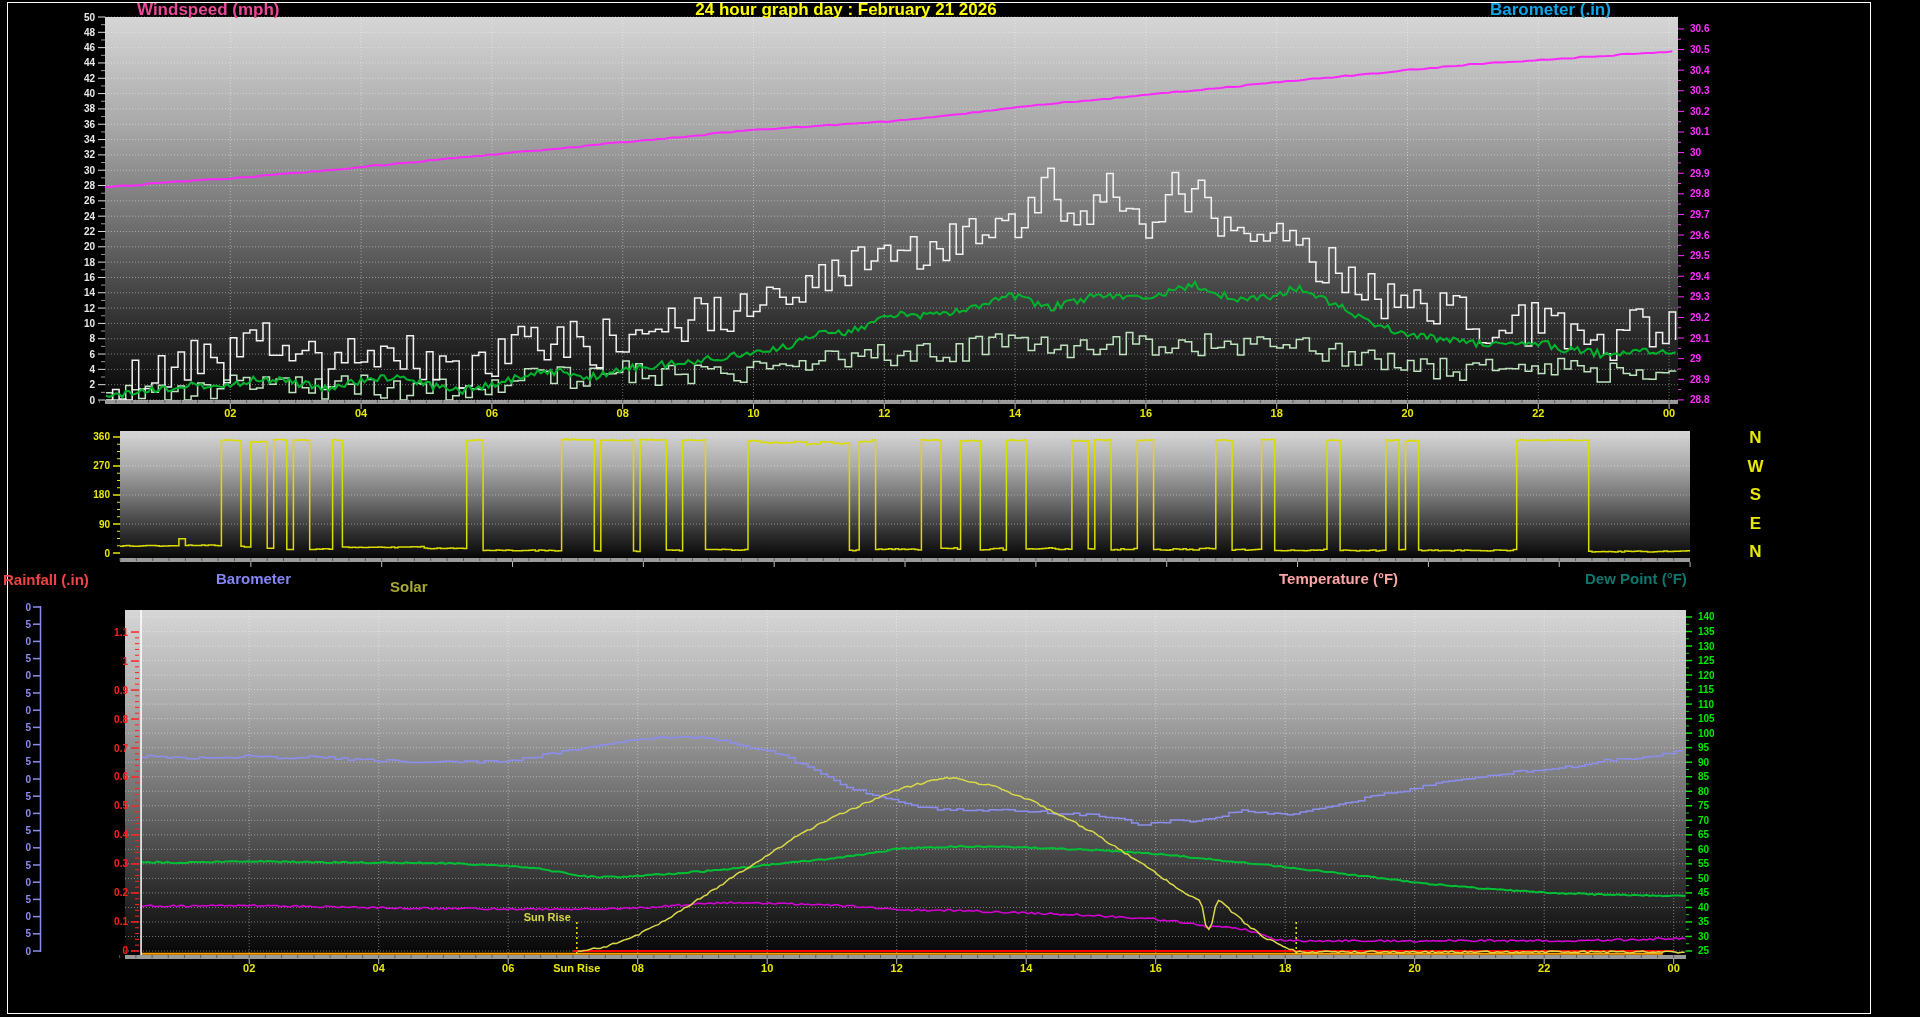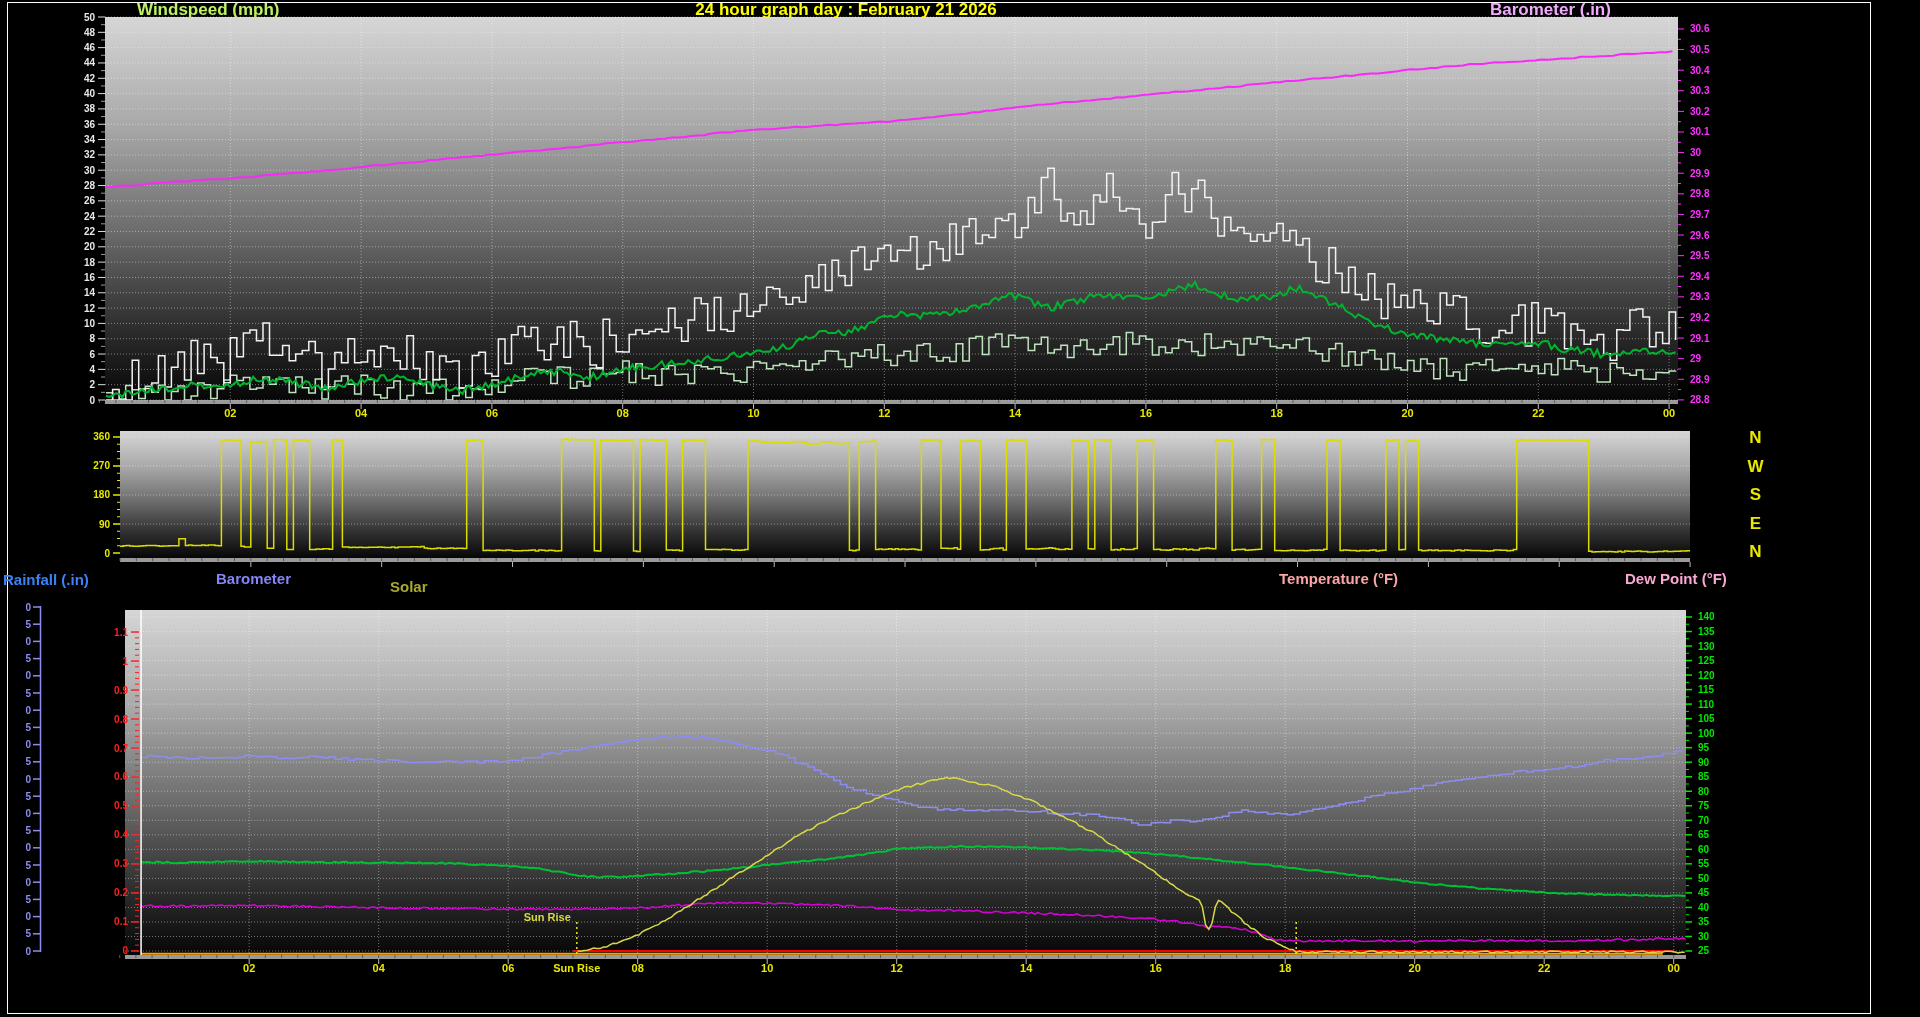--- a/index.html
+++ b/index.html
@@ -3,28 +3,28 @@
 <meta charset="utf-8">
 <style>
   html,body{margin:0;padding:0;background:#000;}
   body{width:1920px;height:1017px;position:relative;overflow:hidden;
        font-family:"Liberation Sans","DejaVu Sans",sans-serif;}
   .win{position:absolute;left:7px;top:2px;width:1862px;height:1010px;
        border:1px solid #ffffff;background:#000;}
   svg{position:absolute;left:0;top:0;}
   .hlabel{position:absolute;font-weight:bold;font-size:17px;white-space:nowrap;z-index:5;}
   .rlabel{position:absolute;font-weight:bold;font-size:15px;white-space:nowrap;z-index:5;}
-  #lbl-windspeed{left:137px;top:0px;color:#bef264;text-align:right;}
+  #lbl-windspeed{left:137px;top:0px;color:#ec4899;text-align:right;}
   #lbl-title{left:846px;top:0px;transform:translateX(-50%);color:#ffff00;}
-  #lbl-barometer{left:1490px;top:0px;color:#f0abfc;}
-  #lbl-rainfall{left:3px;top:571px;color:#3b82f6;}
+  #lbl-barometer{left:1490px;top:0px;color:#0ea5e9;}
+  #lbl-rainfall{left:3px;top:571px;color:#ef4444;}
   #lbl-humidity{left:216px;top:570px;color:#8585f7;}
   #lbl-solar{left:390px;top:578px;color:#a8a832;}
   #lbl-temperature{left:1279px;top:570px;color:#fca5a5;}
-  #lbl-dewpoint{left:1585px;top:570px;color:#f9a8d4;margin-left:40px;}
+  #lbl-dewpoint{left:1585px;top:570px;color:#0f766e;}
 </style>
 </head>
 <body>
 
 <div class="win"></div>
 
 <span class="hlabel" id="lbl-windspeed">Windspeed (mph)</span>
 <span class="hlabel" id="lbl-title">24 hour graph day : February 21 2026</span>
 <span class="hlabel" id="lbl-barometer">Barometer (.in)</span>
 

